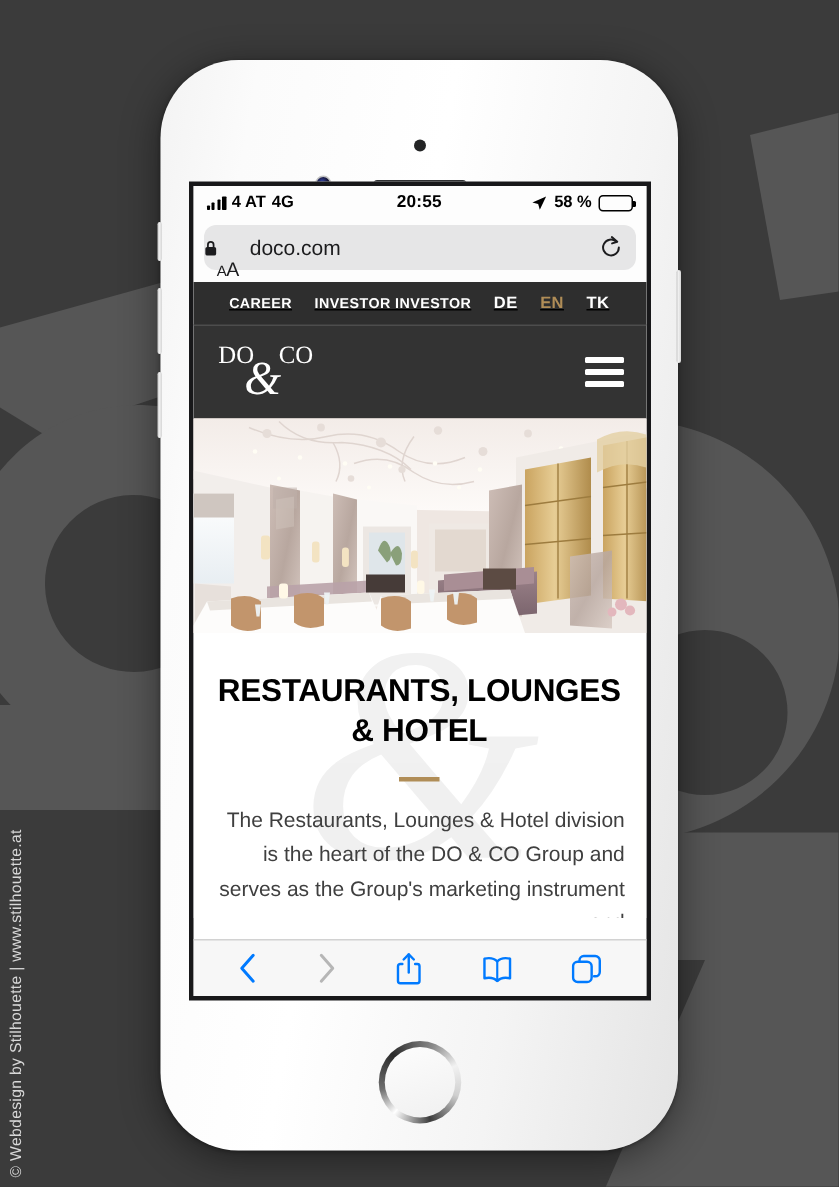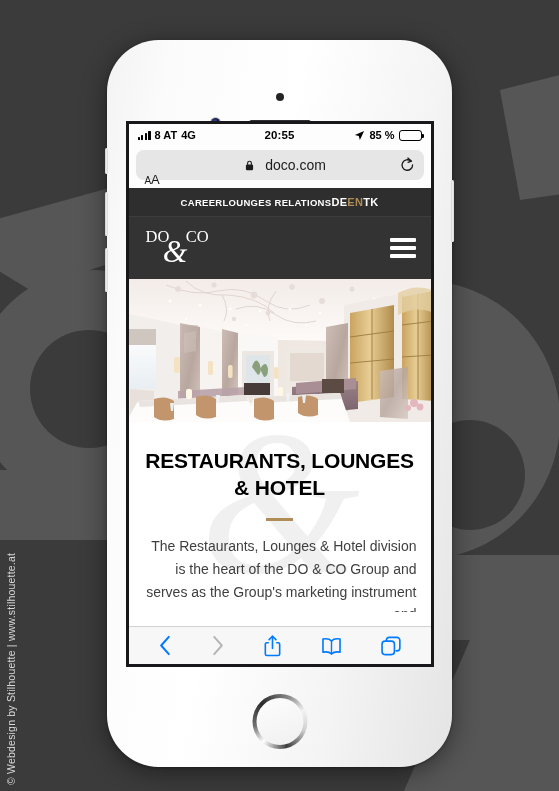--- a/index.html
+++ b/index.html
@@ -209,36 +209,36 @@
     letter-spacing: -.3px;
     z-index: 1;
     margin-top: 28px;
   }
   #aa-button small { font-size: 10px; }
   #url-center {
     position: absolute;
     left: 0; right: 0;
     display: flex;
     align-items: center;
-    justify-content: center;
-    gap: 11px;
+    gap: 22px;
     pointer-events: none;
-    padding-left: 12px;
   }
   #url-text { font-size: 14px; color: #1c1c1e; }
   #reload-button { margin-left: auto; z-index: 1; display:flex; }
 
   
   #site-topbar {
     background: #2e2e2e;
     height: 29px;
     display: flex;
     align-items: center;
     justify-content: center;
+    gap: 15px;
     border-bottom: 1px solid #3d3d3d;
+    text-decoration: underline;
   }
   .topnav-link {
     color: #fff;
     font-size: 9.5px;
     font-weight: bold;
     letter-spacing: .3px;
     white-space: nowrap;
   }
   .lang-link { font-size: 11px; font-weight: bold; color: #fff; letter-spacing:.3px; }
   .lang-link.active { color: #b08d57; text-align: center; }
@@ -362,29 +362,29 @@
   <div id="screen">
 
     <div id="status-bar">
       <div id="status-left">
         <span class="sig-bars">
           <i></i>
             <i></i>
             <i></i>
             <i></i>
         </span>
-        <span id="carrier">8 AT</span>
+        <span id="carrier">4 AT</span>
         <span id="network">4G</span>
       </div>
       <div id="status-center">20:55</div>
       <div id="status-right">
         <svg width="11" height="11" viewBox="0 0 12 12">
           <path d="M11 1 L1 5.4 L5.2 6.6 L6.4 10.8 Z" fill="#000"></path>
         </svg>
-        <span id="battery-pct">85 %</span>
+        <span id="battery-pct">58 %</span>
         <span id="battery-icon">
           <span id="battery-fill" style="width:85%"></span>
         </span>
       </div>
     </div>
 
     <div id="url-bar-wrap">
       <div id="url-bar">
         <span id="aa-button">
           <small>A</small><span>A</span>
@@ -400,21 +400,21 @@
           <svg width="15" height="16" viewBox="0 0 16 17">
             <path d="M13.4 8.5 a5.6 5.6 0 1 1 -1.9 -4.2" fill="none" stroke="#1c1c1e" stroke-width="1.4" stroke-linecap="round"></path>
             <path d="M8.4 1.1 L12.3 4.4 L8.6 5.6" fill="none" stroke="#1c1c1e" stroke-width="1.4" stroke-linecap="round" stroke-linejoin="round"></path>
           </svg>
         </span>
       </div>
     </div>
 
     <div id="site-topbar">
       <a class="topnav-link">CAREER</a>
-      <a class="topnav-link">LOUNGES RELATIONS</a>
+      <a class="topnav-link">INVESTOR INVESTOR</a>
       <a class="lang-link">DE</a>
       <a class="lang-link active">EN</a>
       <a class="lang-link">TK</a>
     </div>
 
     <div id="site-header">
       <div id="logo">
         <svg width="72" height="46" viewBox="0 0 100 64">
           <text x="2" y="24" font-family="'Liberation Serif', serif" font-size="23" fill="#fff">DO</text>
           <text x="58" y="24" font-family="'Liberation Serif', serif" font-size="23" fill="#fff">CO</text>

